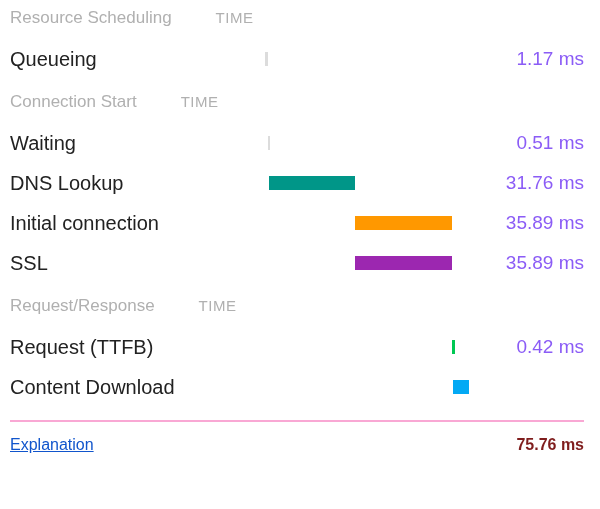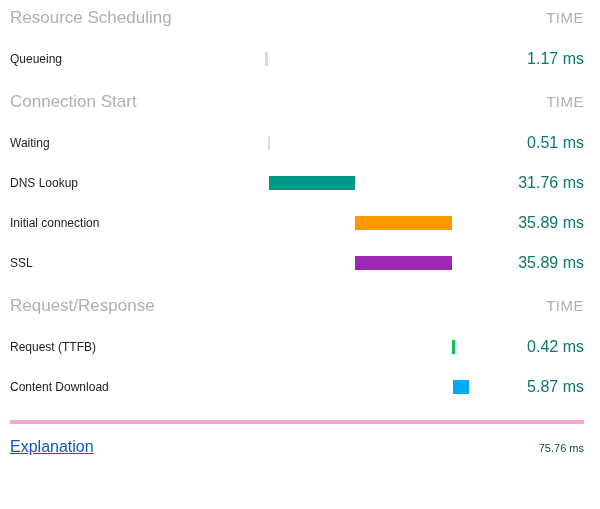--- a/index.html
+++ b/index.html
@@ -13,78 +13,77 @@
       color: #222;
       background: #fff;
       width: 600px;
       padding: 8px 16px 16px 10px;
     }
     .section {
       margin-bottom: 14px;
     }
     .section-header {
       display: flex;
-      justify-content: space-between;
       align-items: baseline;
       color: #b0b0b0;
       font-size: 17px;
       margin-bottom: 12px;
     }
     .section-header .time-label {
       font-size: 15px;
       letter-spacing: 0.5px;
       margin-left: 44px;
     }
     .row {
       display: flex;
       align-items: center;
       height: 38px;
       margin-bottom: 2px;
     }
     .row-label {
       width: 255px;
       flex: 0 0 255px;
-      font-size: 12px;
+      font-size: 20px;
       color: #222;
     }
     .row-bar {
       flex: 0 0 204px;
       width: 204px;
       height: 20px;
       position: relative;
     }
     .bar-segment {
       position: absolute;
       top: 3px;
       height: 14px;
     }
     .row-value {
       flex: 1;
       text-align: right;
-      font-size: 16px;
-      color: #0f766e;
+      font-size: 19px;
+      color: #8b5cf6;
     }
     .footer {
-      border-top: 4px solid #f9a8d4;
+      border-top: 2px solid #f9a8d4;
       padding-top: 14px;
       margin-top: 14px;
       display: flex;
       justify-content: space-between;
       align-items: baseline;
     }
     .explanation-link {
       color: #1155cc;
       text-decoration: underline;
       cursor: pointer;
       font-size: 16px;
     }
     .footer-total {
-      font-weight: 400;
-      font-size: 11px;
-      color: #14532d;
+      font-weight: 700;
+      font-size: 16px;
+      color: #7f1d1d;
     }
   </style>
 </head>
 <body>
 
 <div id="container">
     <div class="section">
       <div class="section-header">
         <span>Resource Scheduling</span>
         <span class="time-label">TIME</span>
@@ -141,21 +140,20 @@
         <div class="row-bar">
           <div class="bar-segment" style="left: 91.7%; width: 1.4%; background: rgb(0, 200, 83);"></div>
         </div>
         <div class="row-value">0.42 ms</div>
       </div>
       <div class="row">
         <div class="row-label">Content Download</div>
         <div class="row-bar">
           <div class="bar-segment" style="left: 92.3%; width: 7.7%; background: rgb(3, 169, 244);"></div>
         </div>
-        <div class="row-value">5.87 ms</div>
       </div>
     </div>
   </div>
 
 <div class="footer">
   <a class="explanation-link">Explanation</a>
   <span class="footer-total">75.76 ms</span>
 </div>
 
 </body></html>

